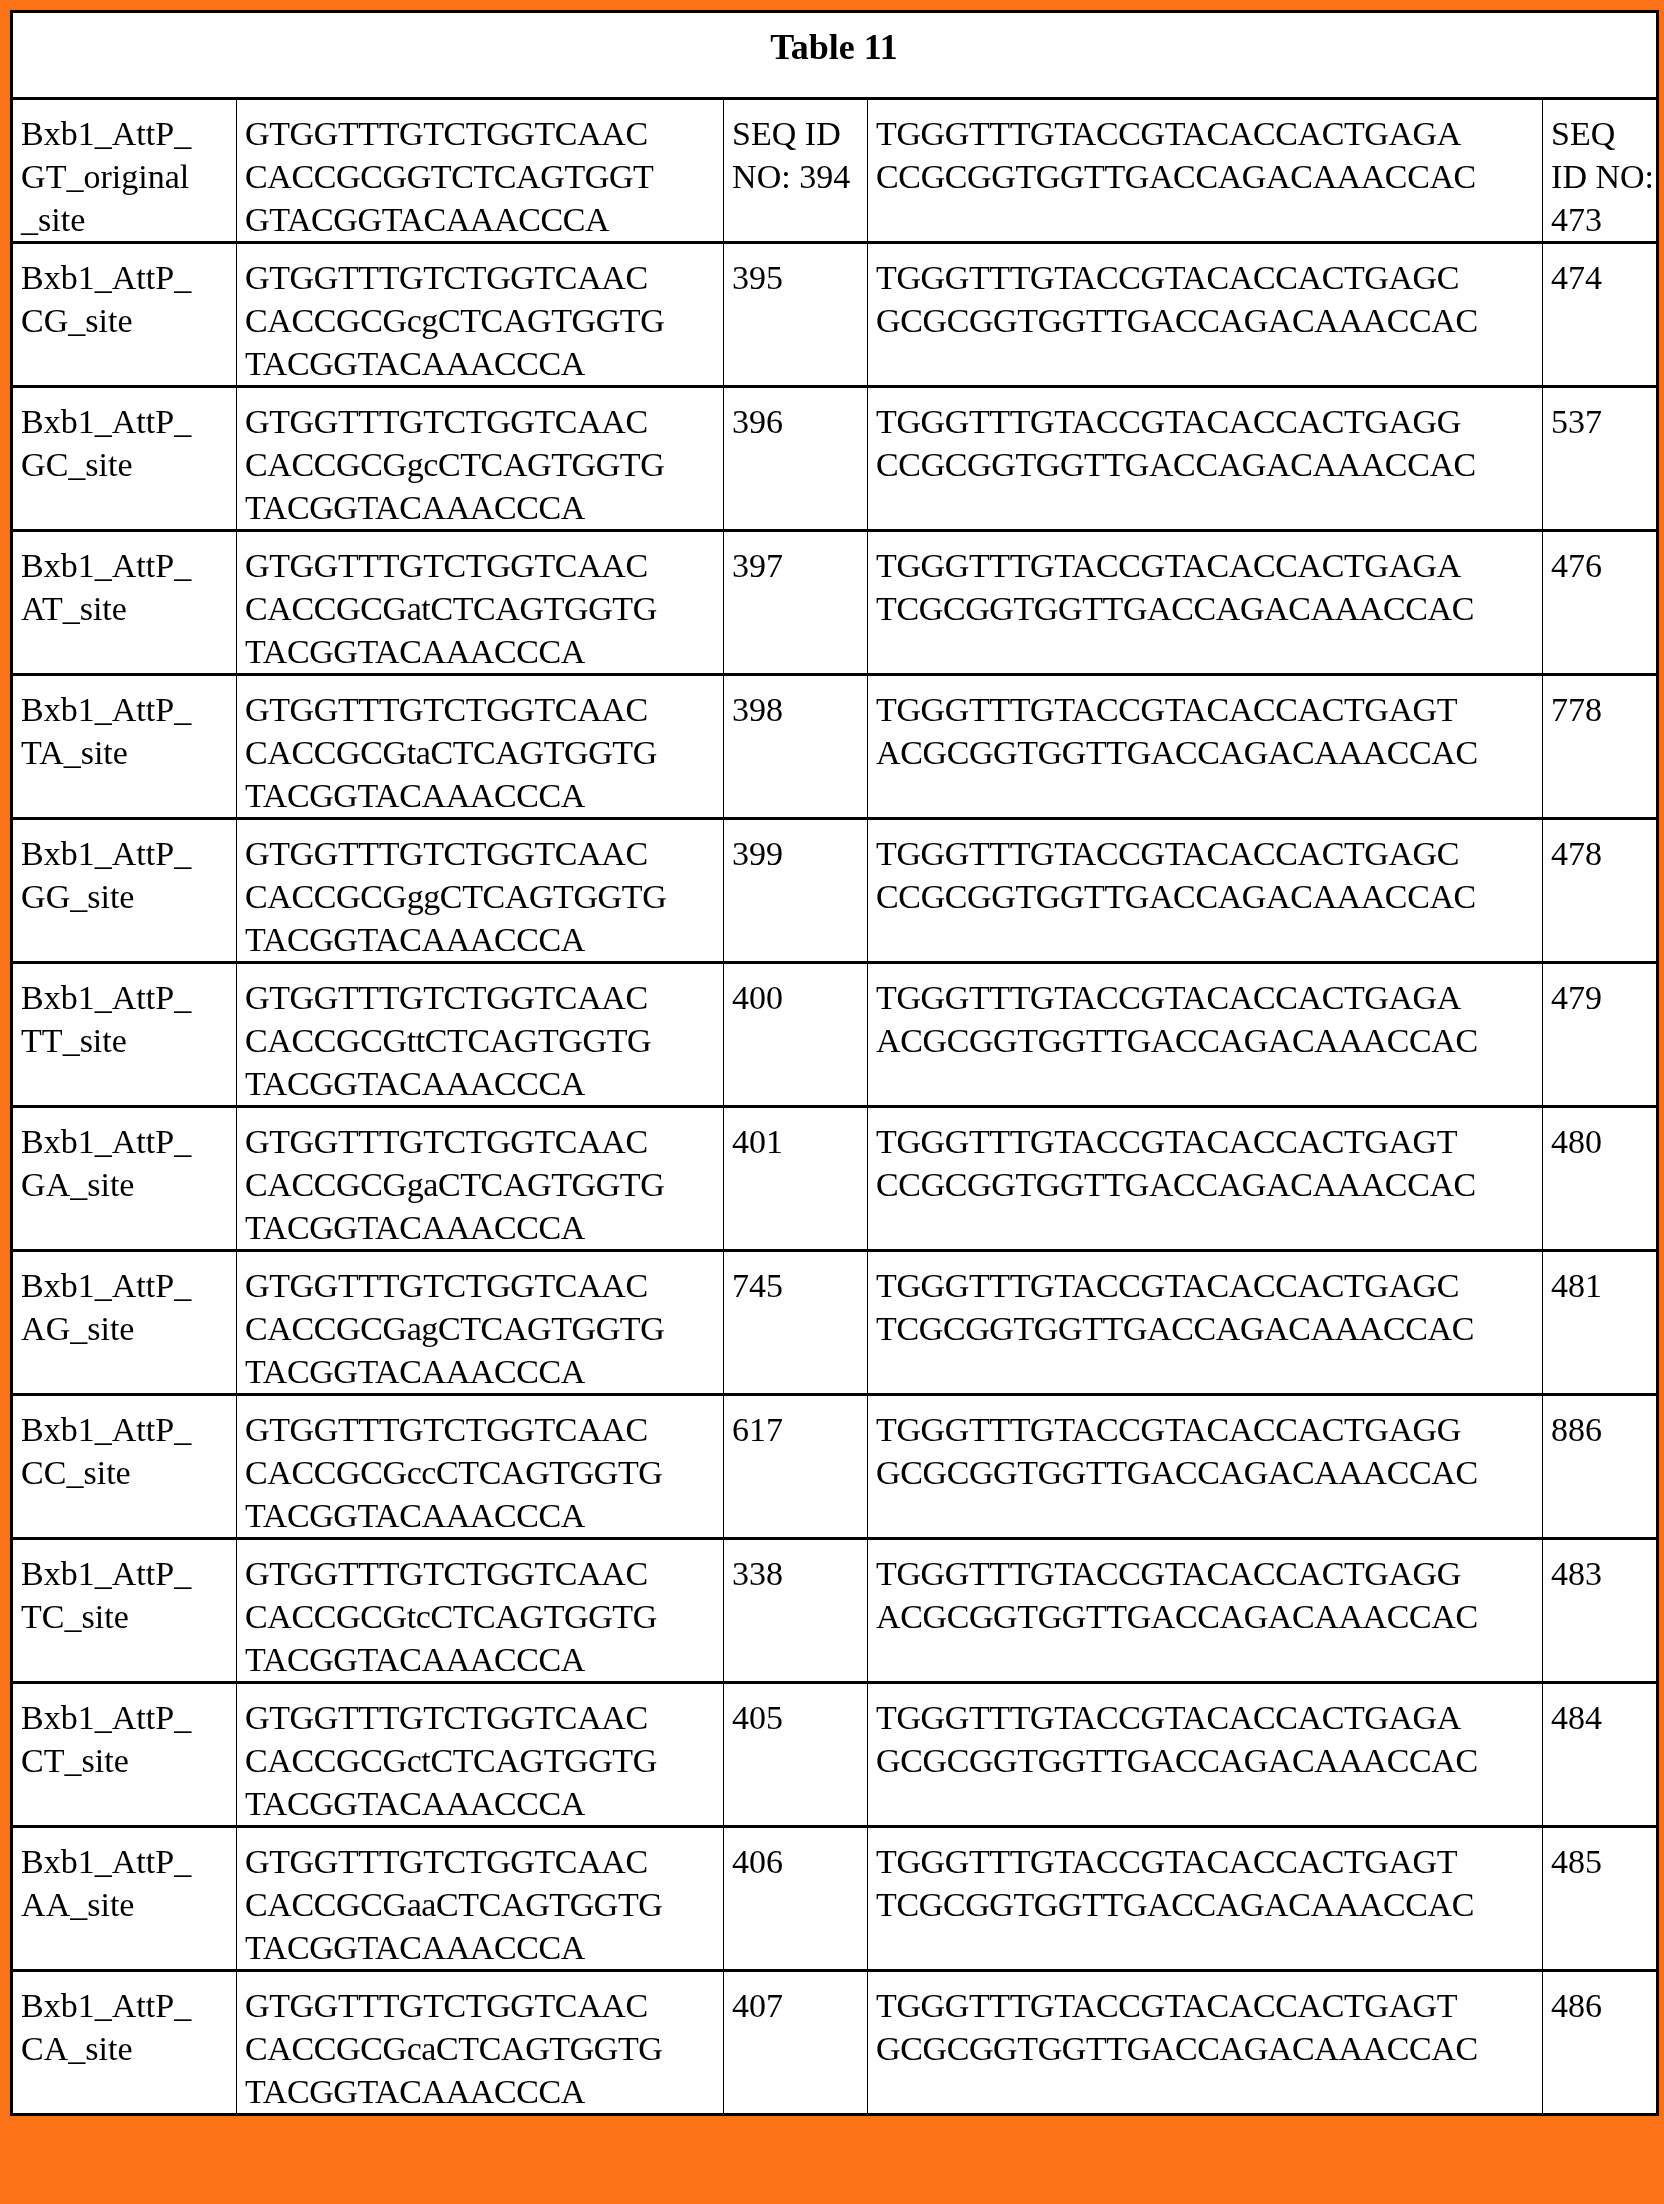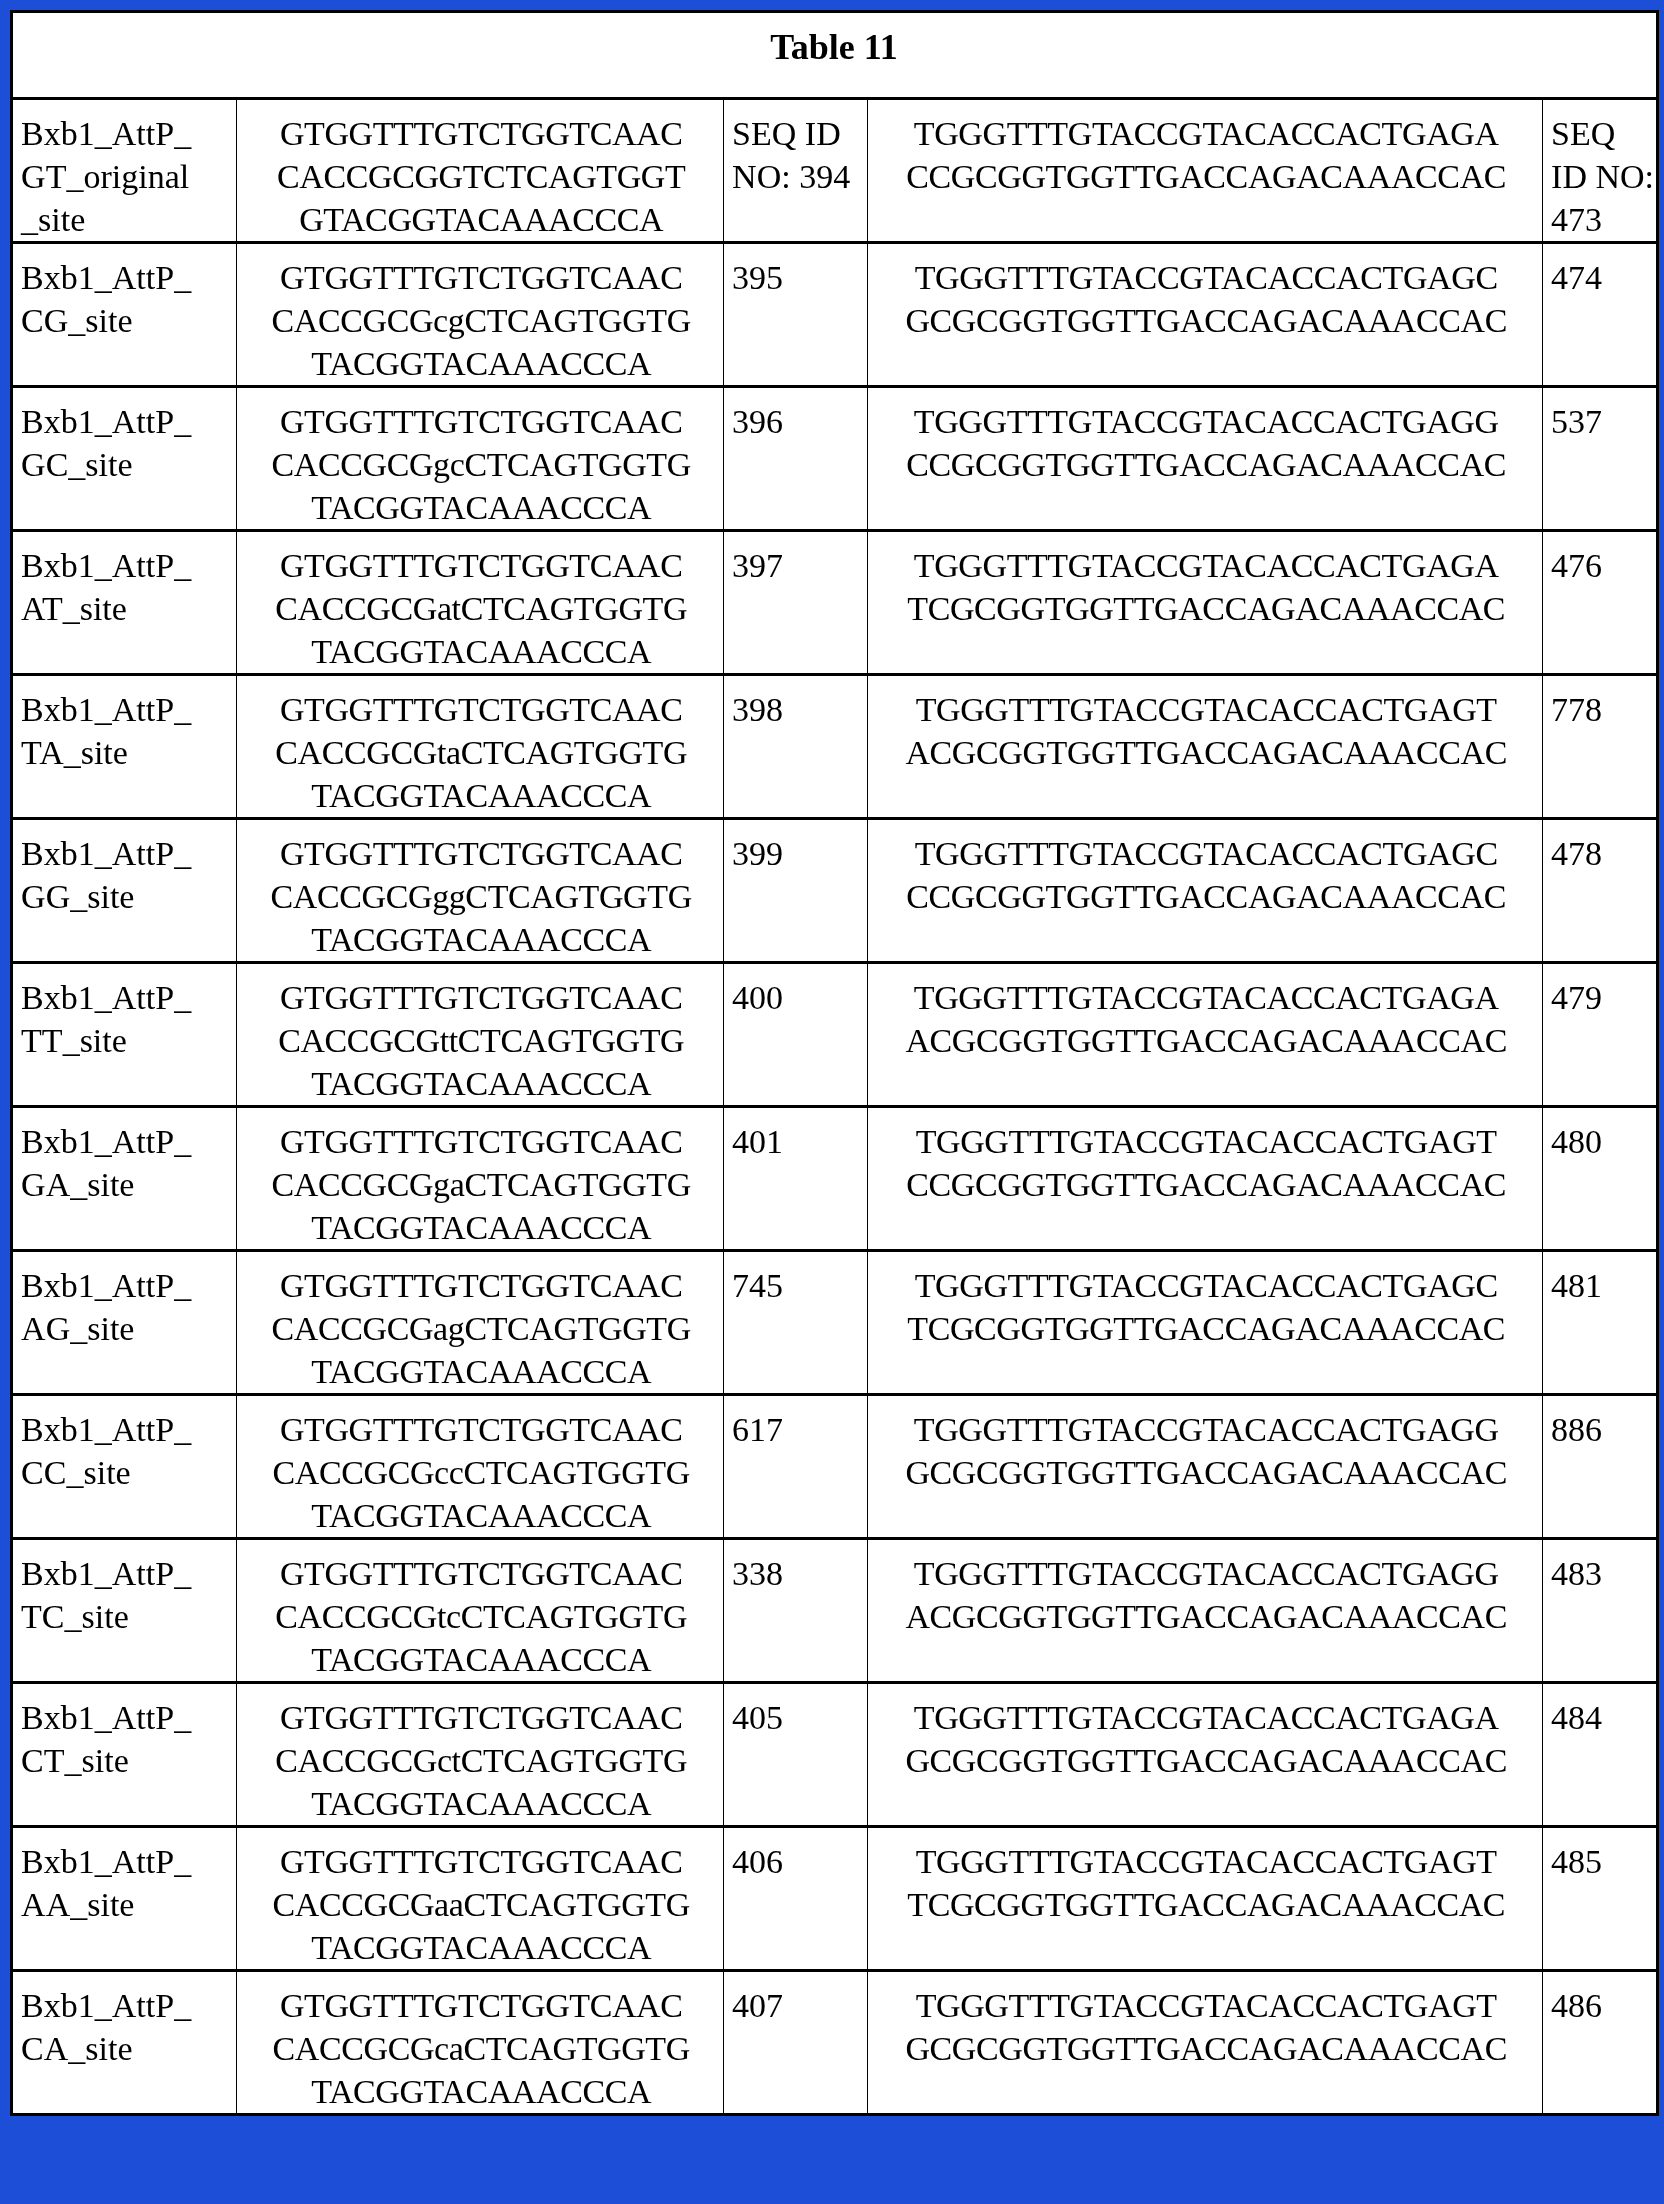--- a/index.html
+++ b/index.html
@@ -4,21 +4,21 @@
 <style>
   html, body {
     margin: 0;
     padding: 0;
     background: #ffffff;
   }
   .sheet {
     position: relative;
     width: 1665px;
     height: 2204px;
-    background: #1d4ed8;
+    background: #f97316;
     color: #000000;
     font-family: "Liberation Serif", "DejaVu Serif", serif;
   }
   table.seq-table {
     position: absolute;
     left: 9.5px;
     top: 9.5px;
     width: 1646px;
     border-collapse: collapse;
     table-layout: fixed;
@@ -49,21 +49,20 @@
   tr.header-row th {
     height: 139px;
     font-weight: bold;
     padding-top: 15.5px;
   }
   tbody tr {
     height: 141px;
   }
   td.seq {
     letter-spacing: -0.4px;
-    text-align: center;
   }
 </style>
 </head>
 <body>
 
 <div class="sheet">
   <table class="seq-table">
     <colgroup>
       <col style="width:225px">
       <col style="width:487px">

